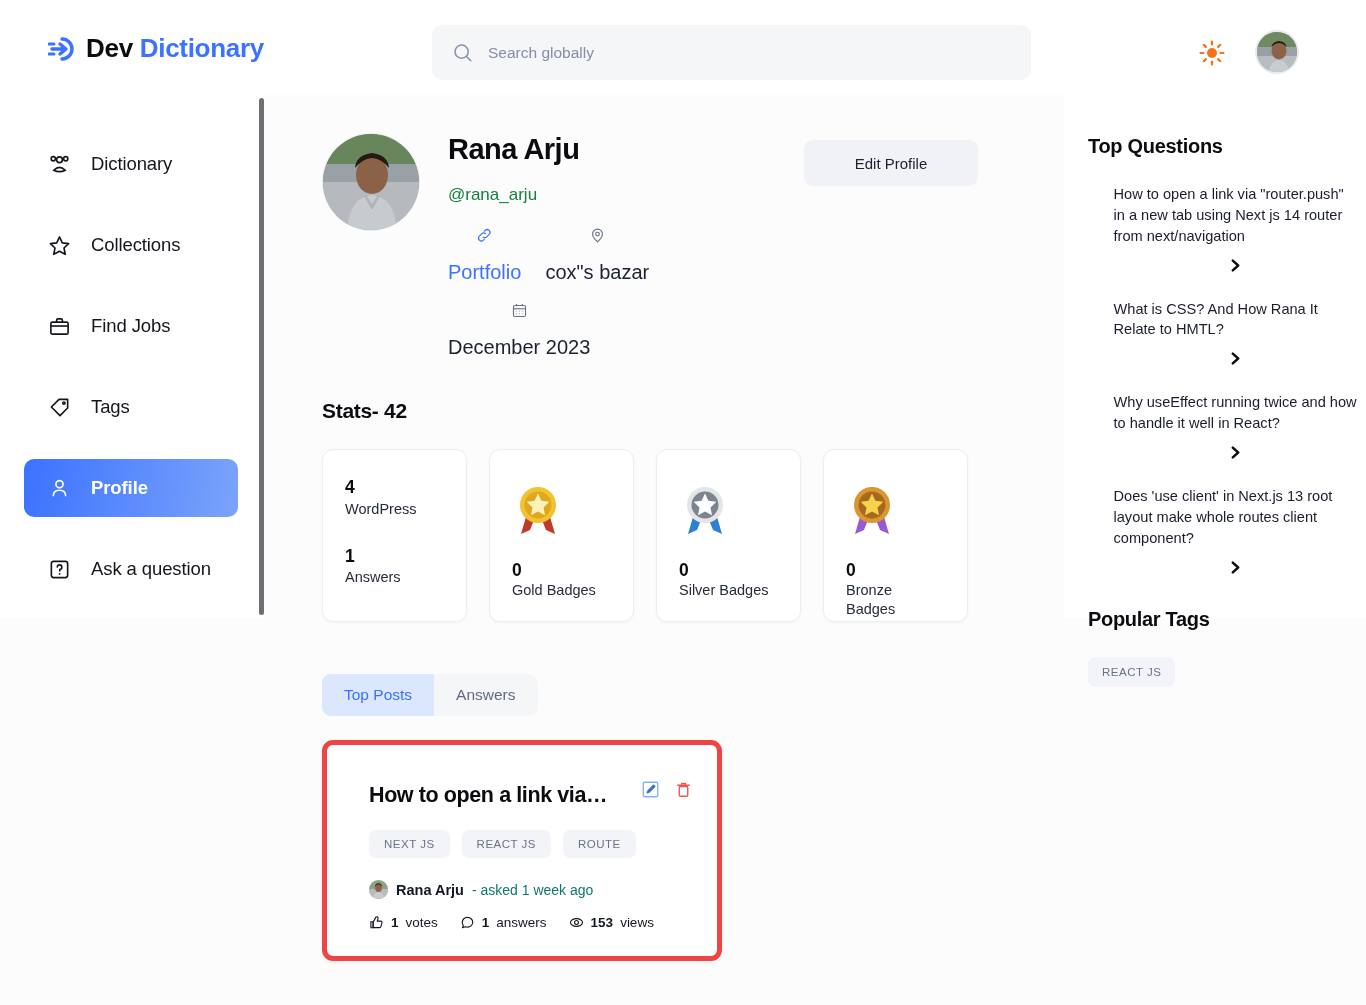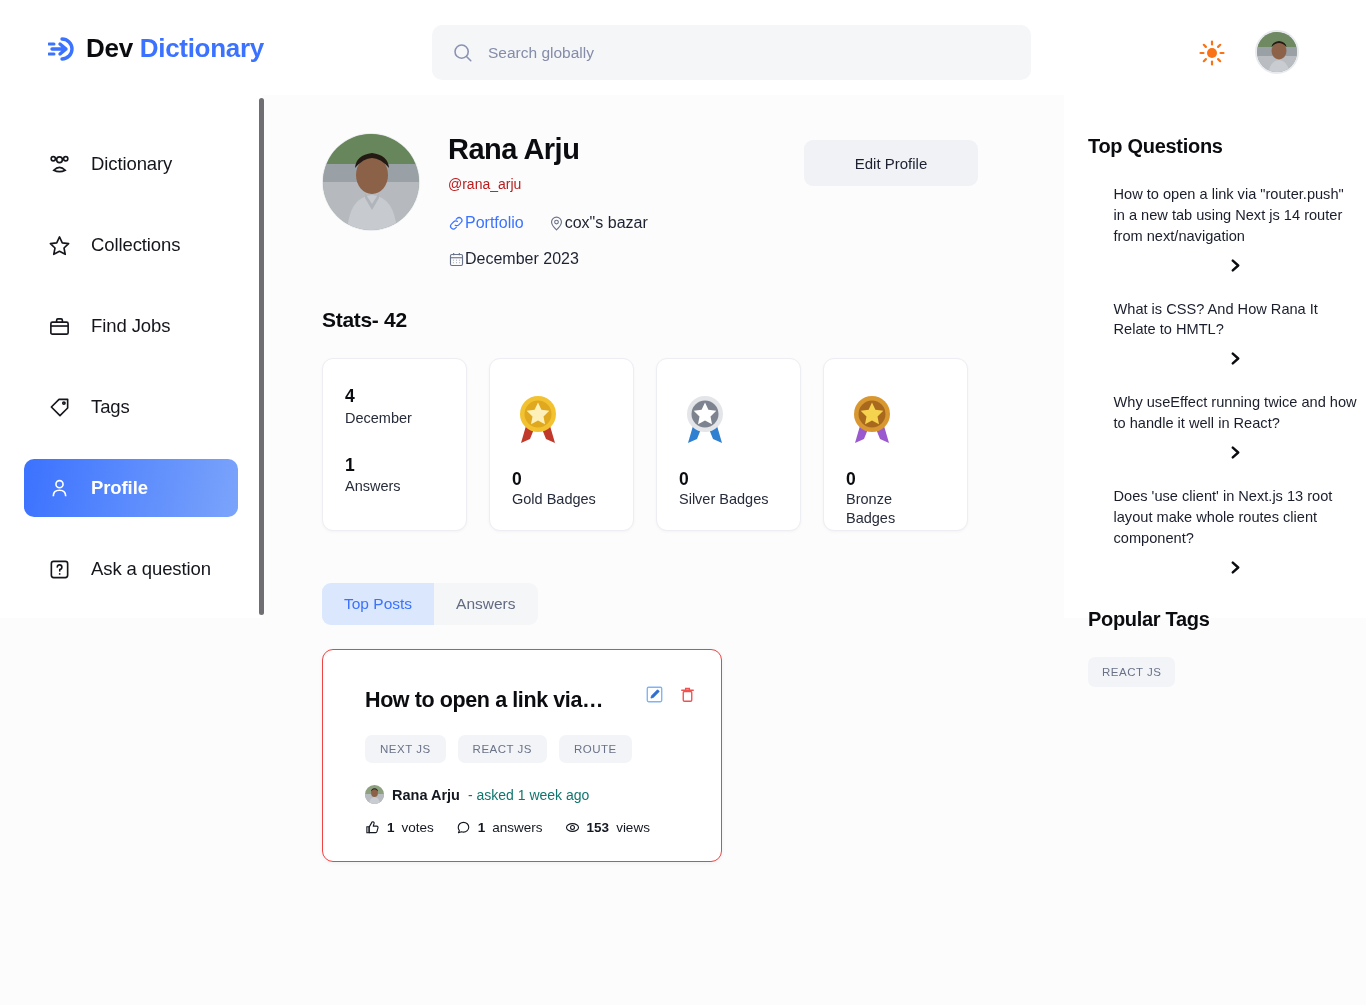--- a/index.html
+++ b/index.html
@@ -100,26 +100,26 @@
   .profile-photo {
     width: 98px; height: 98px; border-radius: 50%;
     overflow: hidden; flex: none; margin-right: 28px;
     border: 1px solid #e7e9ef;
   }
   .profile-name {
     font-size: 29px; font-weight: bold; letter-spacing: -0.5px;
     color: #0b0c10; line-height: 1.15;
   }
   .profile-handle {
-    font-size: 14px; color: #b91c1c; margin-top: 10px;
+    font-size: 17px; color: #15803d; margin-top: 19px;
   }
   .meta-row {
     display: flex; align-items: center; gap: 24px; margin-top: 22px;
   }
-  .meta-item { display: flex; align-items: center; gap: 0; font-size: 16px; color: #1d2230; }
+  .meta-item { display: flex; align-items: center; gap: 17px; font-size: 20px; color: #1d2230; flex-direction: column; }
   .meta-item svg { width: 17px; height: 17px; stroke: #6b7389; fill: none; stroke-width: 1.6; flex: none; }
   .meta-item.link { color: #3b72ff; cursor: pointer; }
   .meta-item.link svg { stroke: #3b72ff; }
   .meta-row2 { display: flex; align-items: center; margin-top: 18px; }
 
   .edit-profile-btn {
     position: absolute; right: 0; top: 7px;
     width: 174px; height: 46px;
     background: #f1f2f6; border: none; border-radius: 9px;
     font-family: "Liberation Sans", sans-serif;
@@ -163,21 +163,21 @@
   .tab {
     font-size: 15.5px; padding: 12px 22px; cursor: pointer;
     color: #626a82; background: transparent; border: none;
     font-family: "Liberation Sans", sans-serif;
   }
   .tab.active { background: #dae7fd; color: #3b72ff; font-weight: normal; }
 
   
   .post-card {
     margin-top: 24px; width: 400px; min-height: 213px;
-    background: #ffffff; border: 1px solid #ef4444;
+    background: #ffffff; border: 5px solid #ef4444;
     border-radius: 11px;
     box-shadow: 0 1px 4px rgba(16,24,40,0.05);
     padding: 38px 30px 26px 42px; position: relative;
   }
   .post-title {
     font-size: 21.5px; font-weight: bold; color: #0b0c10;
     letter-spacing: -0.4px; max-width: 250px;
   }
   .post-actions {
     position: absolute; right: 25px; top: 36px;
@@ -392,21 +392,21 @@
     </div>
 
 
     <div class="stats-title">Stats- 42</div>
 
     <div class="stats-grid">
 
       <div class="stat-card">
         <div class="stat-pair">
           <div class="stat-num">4</div>
-          <div class="stat-lbl">December</div>
+          <div class="stat-lbl">WordPress</div>
         </div>
         <div class="stat-pair">
           <div class="stat-num">1</div>
           <div class="stat-lbl">Answers</div>
         </div>
       </div>
 
       <div class="stat-card badge-card">
         <svg class="badge-medal" width="52" height="62" viewBox="0 0 52 62">
           <path d="M16 30 L9 54 L18 50 L22 40 Z" fill="#c0392b"></path>

